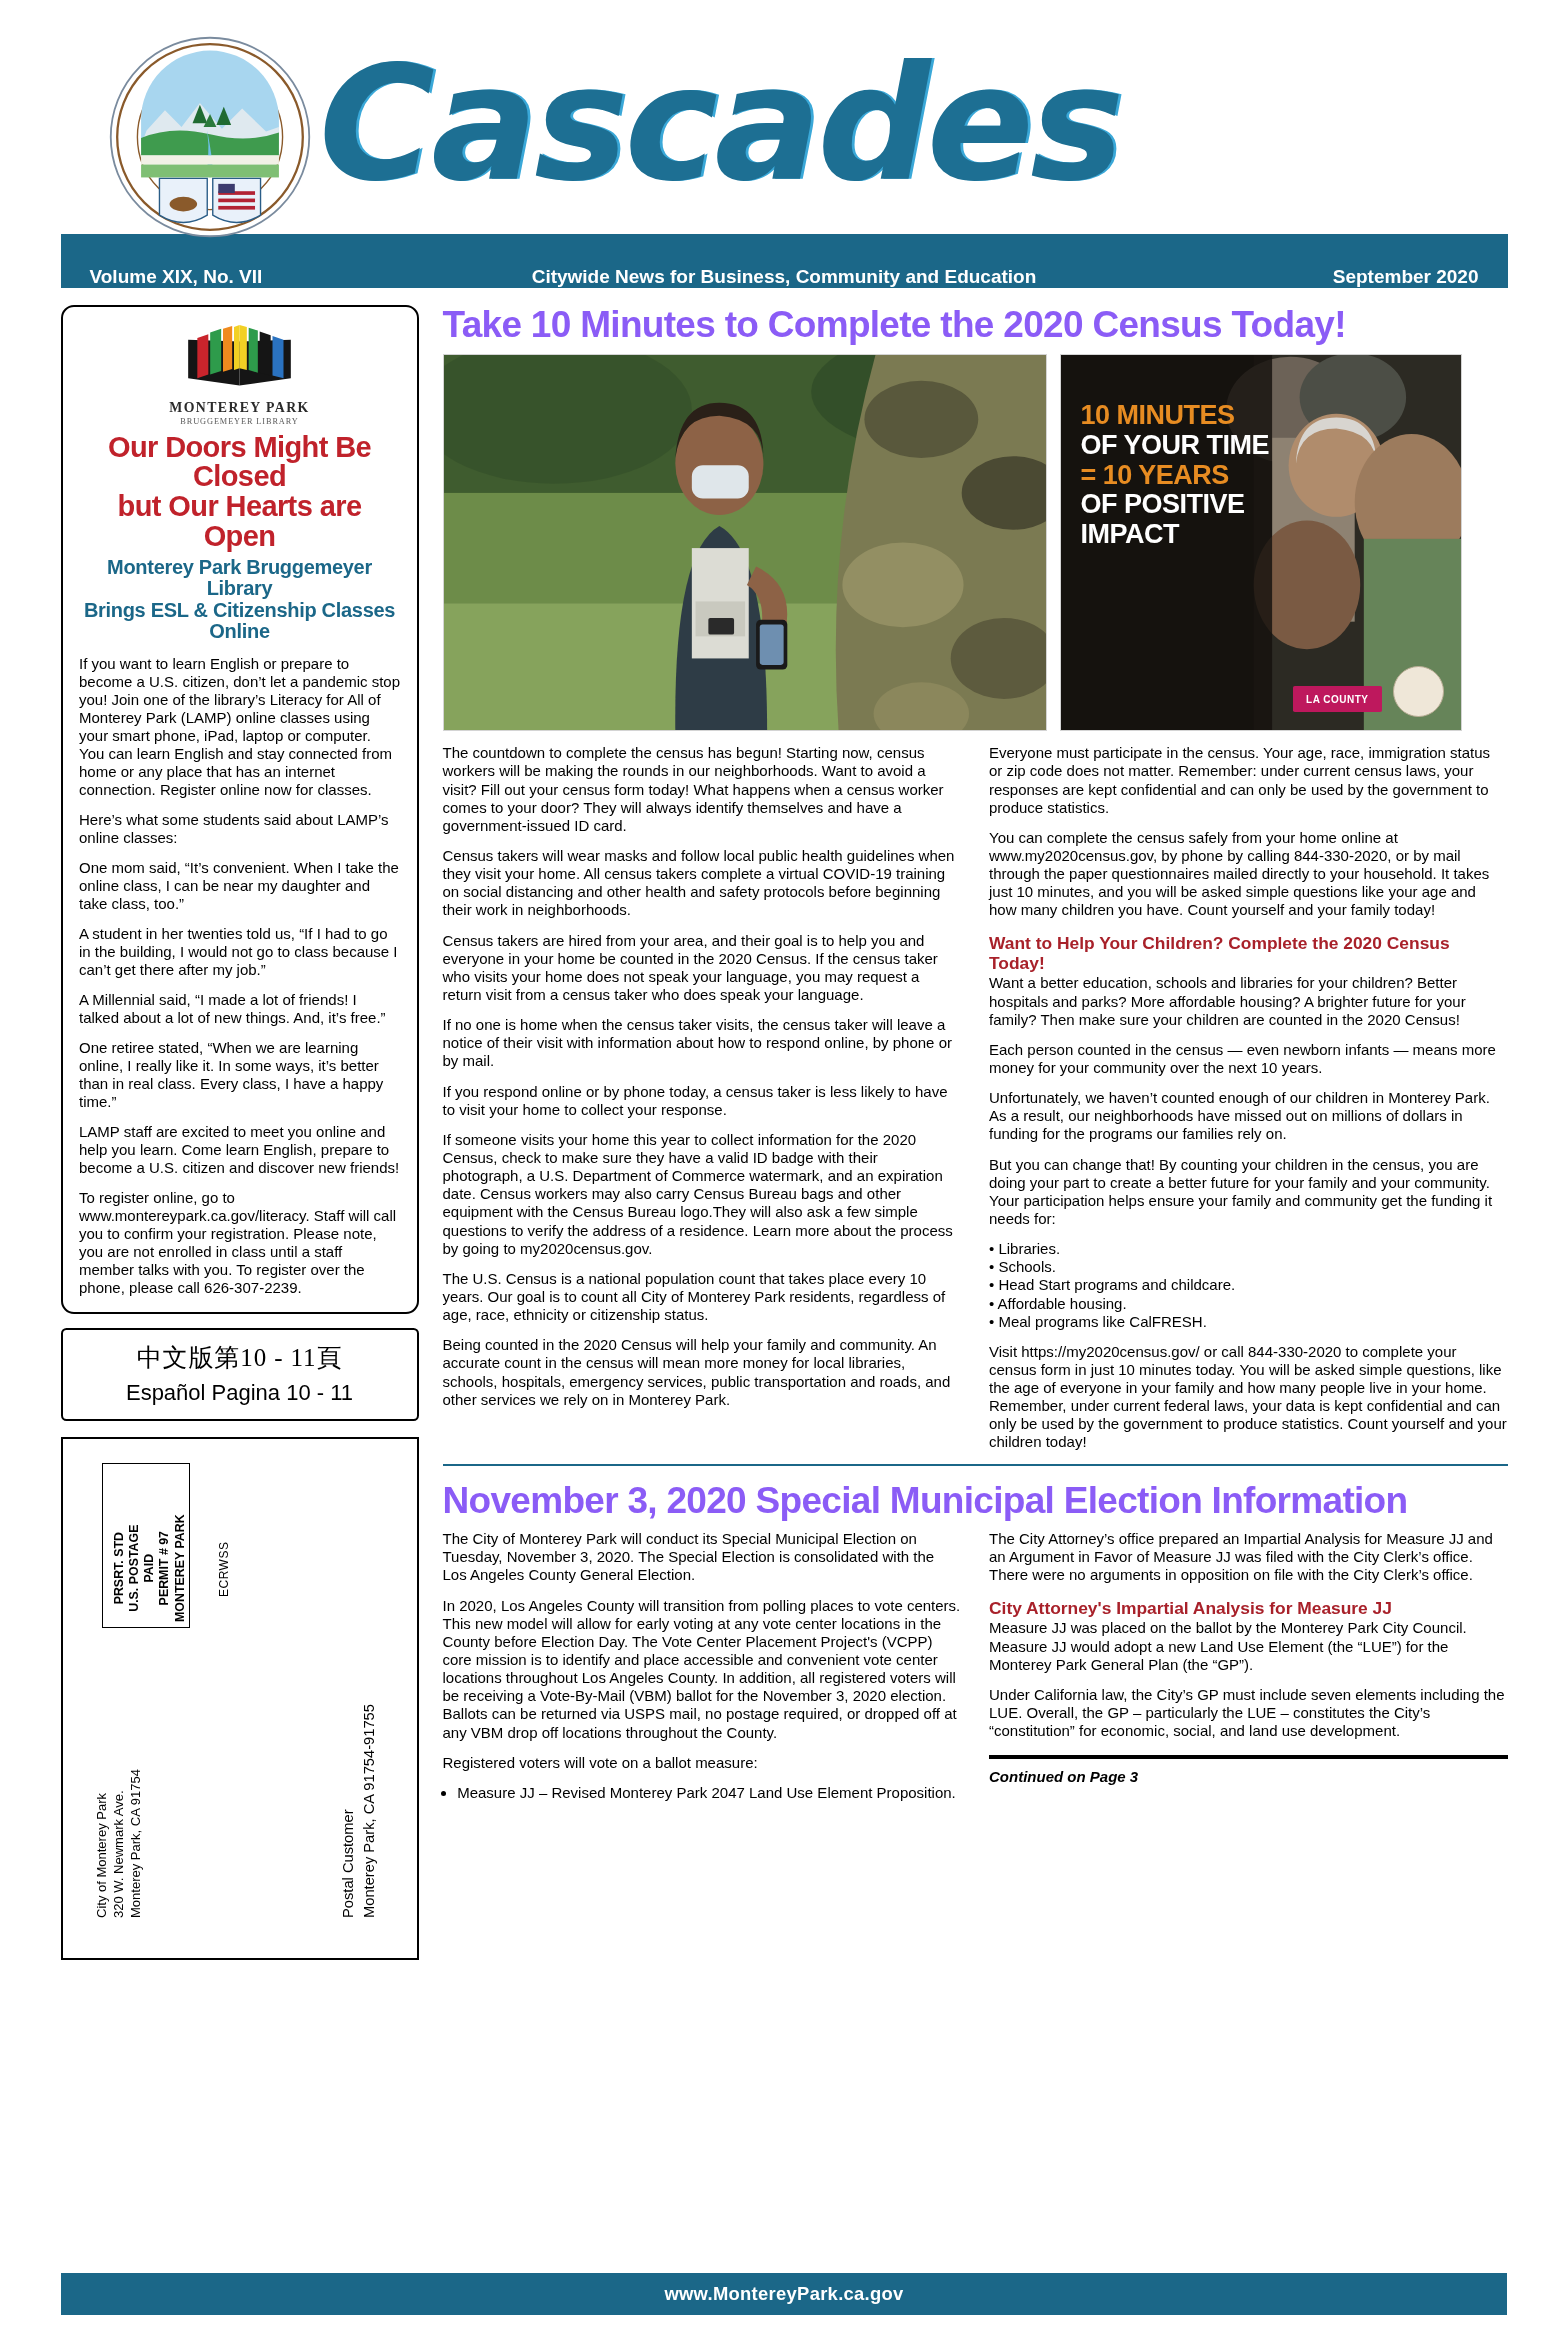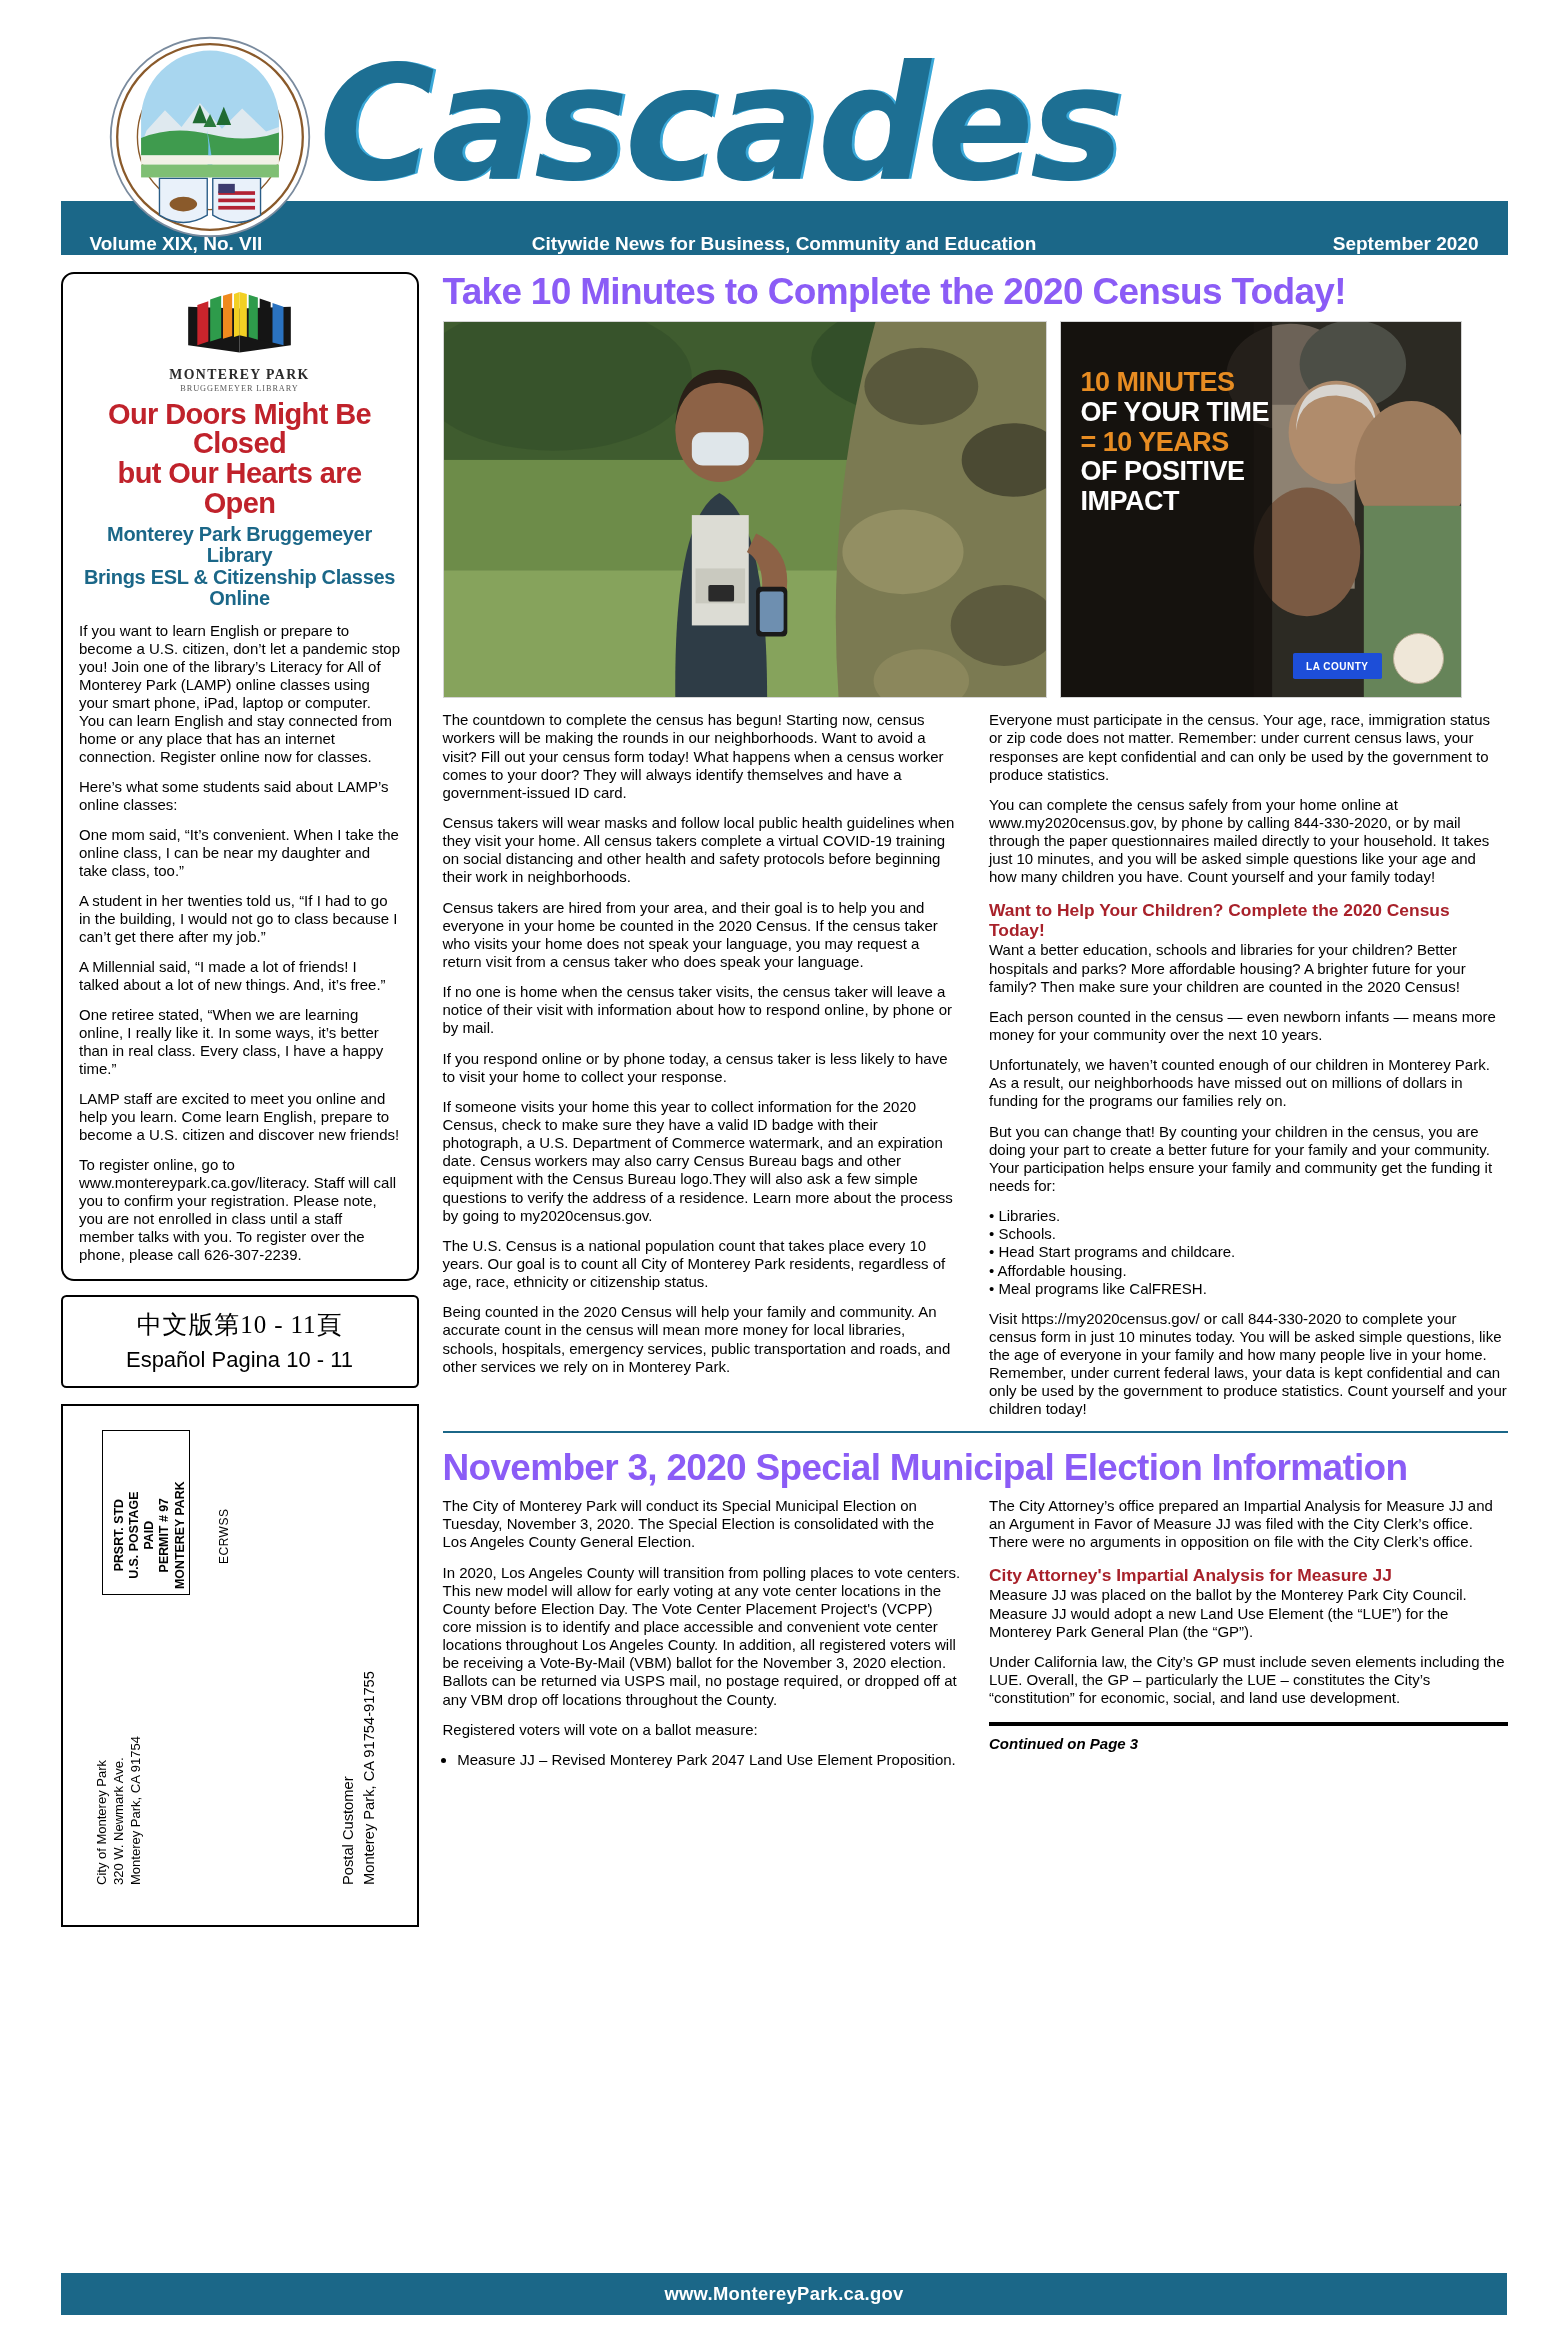--- a/index.html
+++ b/index.html
@@ -8,21 +8,21 @@
     width:1568px; height:2342px;
     background:#ffffff;
     font-family:"Liberation Sans", sans-serif;
     color:#000;
     position:relative;
     overflow:hidden;
   }
   .page { position:absolute; inset:0; padding:0 44px; }
 
   
-  .masthead { position:relative; height:201px;text-align:right; }
+  .masthead { position:relative; height:234px;text-align:right; }
   .seal { position:absolute; left:64px; top:35px; width:204px; height:204px; }
   .seal svg { display:block; }
   .nameplate {
     position:absolute; left:275px; top:27.5px; right:0; height:193px;
     display:flex; align-items:center;
   }
   .nameplate-text {
     font-family:"DejaVu Sans", sans-serif;
     font-style:italic; font-weight:bold;
     font-size:158px; line-height:1;
@@ -136,21 +136,21 @@
   .poster { background:#15110d; position:relative; width:100%; height:100%; }
   .poster .ptext {
     position:absolute; left:20px; top:46px;
     font-weight:bold; font-size:27px; line-height:1.10;
     letter-spacing:-0.5px; text-transform:uppercase;
   }
   .poster .ptext .org { color:#e78c22; display:block; }
   .poster .ptext .wht { color:#ffffff; display:block; }
   .logo-la {
     position:absolute; right:79px; bottom:18.4px;
-    background:#1d4ed8; color:#fff; font-size:10px; font-weight:bold;
+    background:#be185d; color:#fff; font-size:10px; font-weight:bold;
     padding:7.3px 13px; border-radius:1.8px; letter-spacing:0.5px;
   }
   .logo-seal2 {
     position:absolute; right:16.5px; bottom:13px;
     width:51px; height:51px; border-radius:50%;
     background:#efe7d8; border:1.8px solid #b9ad95;
   }
 
   
   .twocol { display:flex; gap:28px; }

